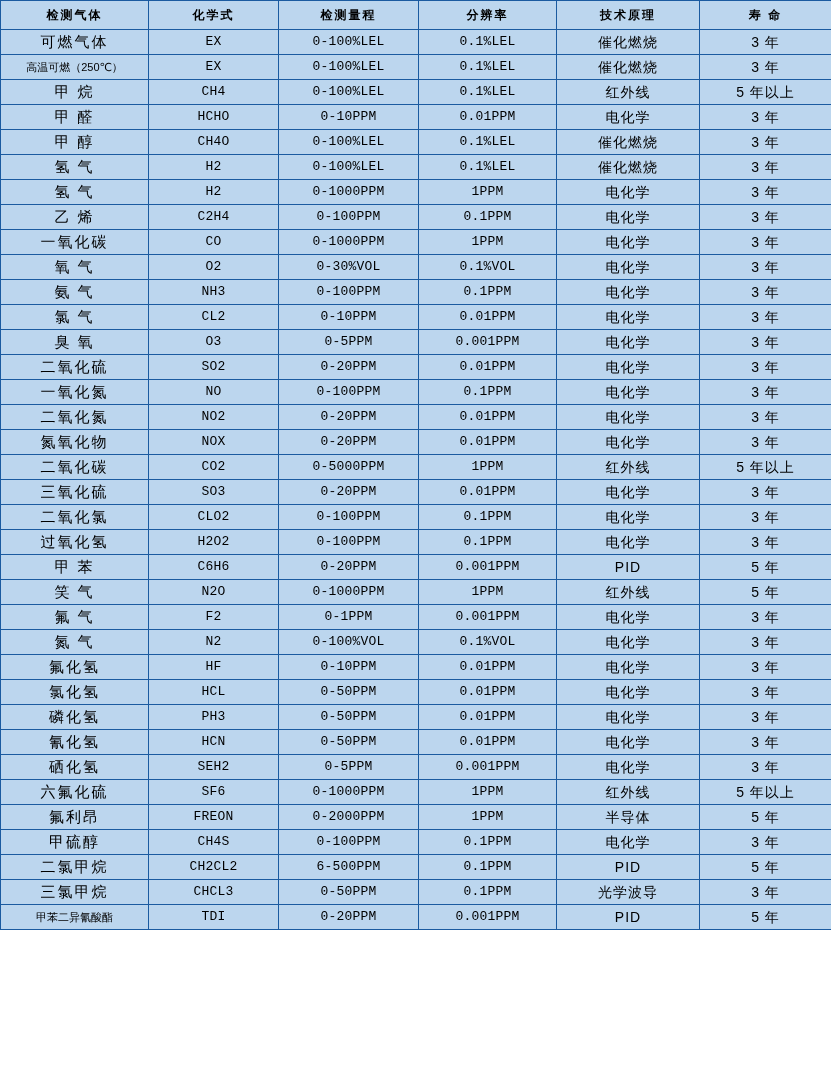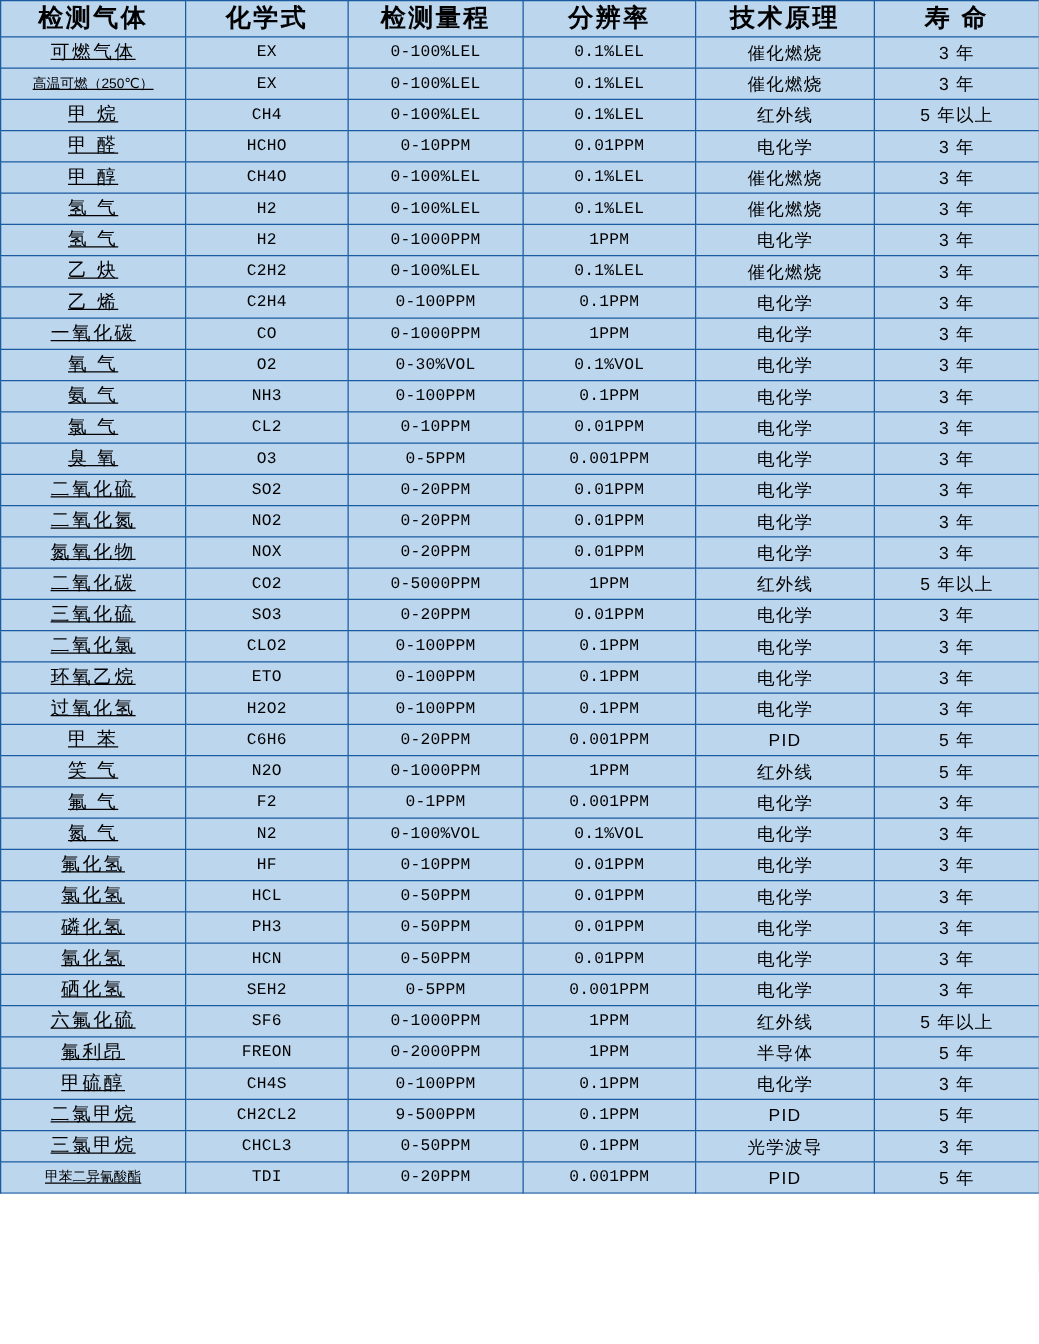--- a/index.html
+++ b/index.html
@@ -37,28 +37,27 @@
     background: #bcd6ee;
     padding: 0;
     height: 24px;
     line-height: 24px;
     overflow: hidden;
     white-space: nowrap;
   }
   table.gas-table thead th {
     height: 28px;
     line-height: 28px;
-    font-size: 20px;
+    font-size: 12px;
     font-weight: bold;
     letter-spacing: 2px;
   }
   table.gas-table td.col-name {
     font-size: 15px;
     letter-spacing: 2px;
-    text-decoration: underline;
   }
   table.gas-table td.col-name.narrow {
     font-size: 11px;
     letter-spacing: 0px;
   }
   table.gas-table td.col-formula,
   table.gas-table td.col-range,
   table.gas-table td.col-res {
     font-family: "Liberation Mono", "DejaVu Sans Mono", monospace;
     font-size: 13px;
@@ -144,28 +143,20 @@
         </tr>
         <tr>
           <td class="col-name">氢 气</td>
           <td class="col-formula">H2</td>
           <td class="col-range">0-1000PPM</td>
           <td class="col-res">1PPM</td>
           <td class="col-tech">电化学</td>
           <td class="col-life">3 年</td>
         </tr>
         <tr>
-          <td class="col-name">乙 炔</td>
-          <td class="col-formula">C2H2</td>
-          <td class="col-range">0-100%LEL</td>
-          <td class="col-res">0.1%LEL</td>
-          <td class="col-tech">催化燃烧</td>
-          <td class="col-life">3 年</td>
-        </tr>
-        <tr>
           <td class="col-name">乙 烯</td>
           <td class="col-formula">C2H4</td>
           <td class="col-range">0-100PPM</td>
           <td class="col-res">0.1PPM</td>
           <td class="col-tech">电化学</td>
           <td class="col-life">3 年</td>
         </tr>
         <tr>
           <td class="col-name">一氧化碳</td>
           <td class="col-formula">CO</td>
@@ -208,20 +199,28 @@
         </tr>
         <tr>
           <td class="col-name">二氧化硫</td>
           <td class="col-formula">SO2</td>
           <td class="col-range">0-20PPM</td>
           <td class="col-res">0.01PPM</td>
           <td class="col-tech">电化学</td>
           <td class="col-life">3 年</td>
         </tr>
         <tr>
+          <td class="col-name">一氧化氮</td>
+          <td class="col-formula">NO</td>
+          <td class="col-range">0-100PPM</td>
+          <td class="col-res">0.1PPM</td>
+          <td class="col-tech">电化学</td>
+          <td class="col-life">3 年</td>
+        </tr>
+        <tr>
           <td class="col-name">二氧化氮</td>
           <td class="col-formula">NO2</td>
           <td class="col-range">0-20PPM</td>
           <td class="col-res">0.01PPM</td>
           <td class="col-tech">电化学</td>
           <td class="col-life">3 年</td>
         </tr>
         <tr>
           <td class="col-name">氮氧化物</td>
           <td class="col-formula">NOX</td>
@@ -242,28 +241,20 @@
           <td class="col-name">三氧化硫</td>
           <td class="col-formula">SO3</td>
           <td class="col-range">0-20PPM</td>
           <td class="col-res">0.01PPM</td>
           <td class="col-tech">电化学</td>
           <td class="col-life">3 年</td>
         </tr>
         <tr>
           <td class="col-name">二氧化氯</td>
           <td class="col-formula">CLO2</td>
-          <td class="col-range">0-100PPM</td>
-          <td class="col-res">0.1PPM</td>
-          <td class="col-tech">电化学</td>
-          <td class="col-life">3 年</td>
-        </tr>
-        <tr>
-          <td class="col-name">环氧乙烷</td>
-          <td class="col-formula">ETO</td>
           <td class="col-range">0-100PPM</td>
           <td class="col-res">0.1PPM</td>
           <td class="col-tech">电化学</td>
           <td class="col-life">3 年</td>
         </tr>
         <tr>
           <td class="col-name">过氧化氢</td>
           <td class="col-formula">H2O2</td>
           <td class="col-range">0-100PPM</td>
           <td class="col-res">0.1PPM</td>
@@ -362,21 +353,21 @@
           <td class="col-name">甲硫醇</td>
           <td class="col-formula">CH4S</td>
           <td class="col-range">0-100PPM</td>
           <td class="col-res">0.1PPM</td>
           <td class="col-tech">电化学</td>
           <td class="col-life">3 年</td>
         </tr>
         <tr>
           <td class="col-name">二氯甲烷</td>
           <td class="col-formula">CH2CL2</td>
-          <td class="col-range">9-500PPM</td>
+          <td class="col-range">6-500PPM</td>
           <td class="col-res">0.1PPM</td>
           <td class="col-tech">PID</td>
           <td class="col-life">5 年</td>
         </tr>
         <tr>
           <td class="col-name">三氯甲烷</td>
           <td class="col-formula">CHCL3</td>
           <td class="col-range">0-50PPM</td>
           <td class="col-res">0.1PPM</td>
           <td class="col-tech">光学波导</td>

